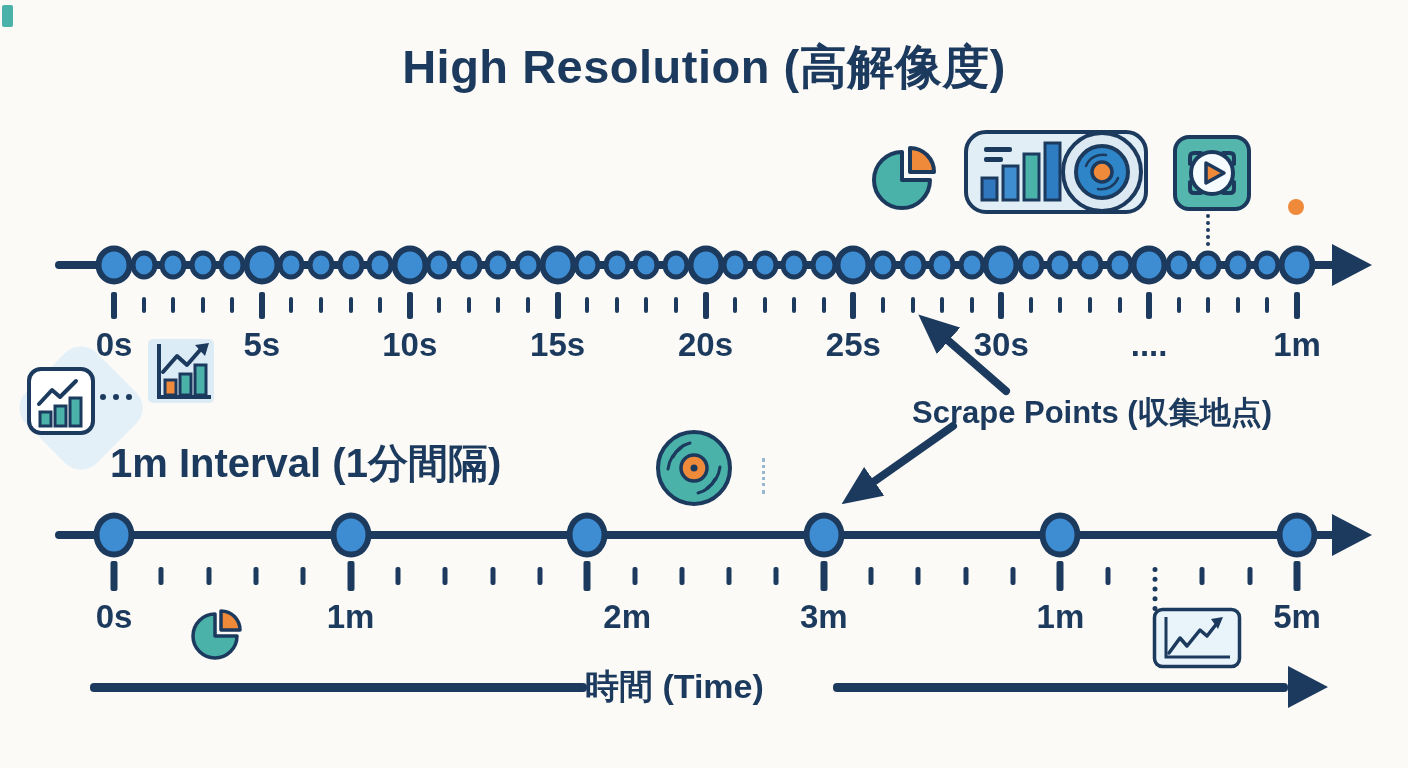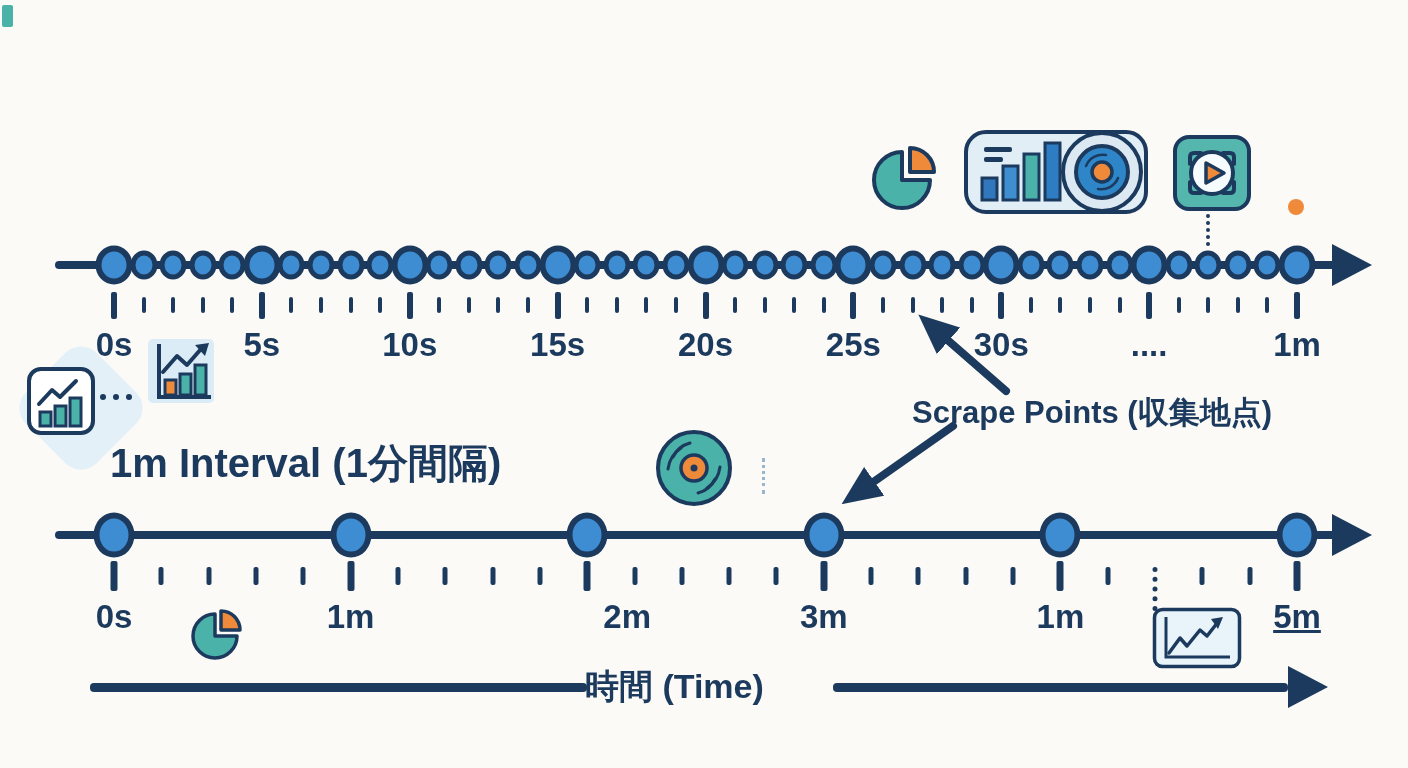--- a/index.html
+++ b/index.html
@@ -70,20 +70,21 @@
   .vdots-vinyl{position:absolute;left:762px;top:458px;height:36px;border-left:3px dotted #6e9cc0;opacity:.7;}
   svg{display:block;}
 </style>
 </head>
 <body>
 
 <div class="frame">
 
   <div class="corner-mark"></div>
 
+  <h1 class="title">High Resolution (高解像度)</h1>
 
   <svg class="abs" style="left:868px;top:138px" width="76" height="76" viewBox="0 0 76 76">
     <path d="M34,42 L34,14 A28,28 0 1 0 62,42 Z" fill="#4ab2a9" stroke="#1c3a5e" stroke-width="4" stroke-linejoin="round"></path>
     <path d="M42,34 L42,10 A24,24 0 0 1 66,34 Z" fill="#f08a3b" stroke="#1c3a5e" stroke-width="4" stroke-linejoin="round"></path>
   </svg>
 
   <svg class="abs" style="left:962px;top:126px" width="192" height="92" viewBox="0 0 192 92">
     <rect x="4" y="6" width="180" height="80" rx="20" fill="#e1eef6" stroke="#1c3a5e" stroke-width="4"></rect>
     <rect x="22" y="21" width="28" height="5" rx="2" fill="#1c3a5e"></rect>
     <rect x="22" y="31" width="19" height="5" rx="2" fill="#1c3a5e"></rect>
@@ -272,21 +273,21 @@
       <div class="tick" style="left: 92%;"></div>
       <div class="tick" style="left: 96%;"></div>
       <div class="tick major" style="left: 100%;"></div>
     </div>
   <div class="row labels2">
       <span class="tlabel" style="left: 0%;">0s</span>
       <span class="tlabel" style="left: 20%;">1m</span>
       <span class="tlabel" style="left: 40%; margin-left: 40px;">2m</span>
       <span class="tlabel" style="left: 60%;">3m</span>
       <span class="tlabel" style="left: 80%;">1m</span>
-      <span class="tlabel" style="left: 100%; text-decoration: underline;">5m</span>
+      <span class="tlabel" style="left: 100%;">5m</span>
     </div>
 
   <div class="scrape">Scrape Points (収集地点)</div>
   <svg class="overlay" width="1408" height="768" viewBox="0 0 1408 768">
     <defs>
       <marker id="ah" markerWidth="5" markerHeight="4.4" refX="3.4" refY="2.2" orient="auto">
         <path d="M0,0 L5,2.2 L0,4.4 Z" fill="#1c3a5e"></path>
       </marker>
     </defs>
     <line x1="1006" y1="391" x2="928" y2="323" stroke="#1c3a5e" stroke-width="8" stroke-linecap="round" marker-end="url(#ah)"></line>

